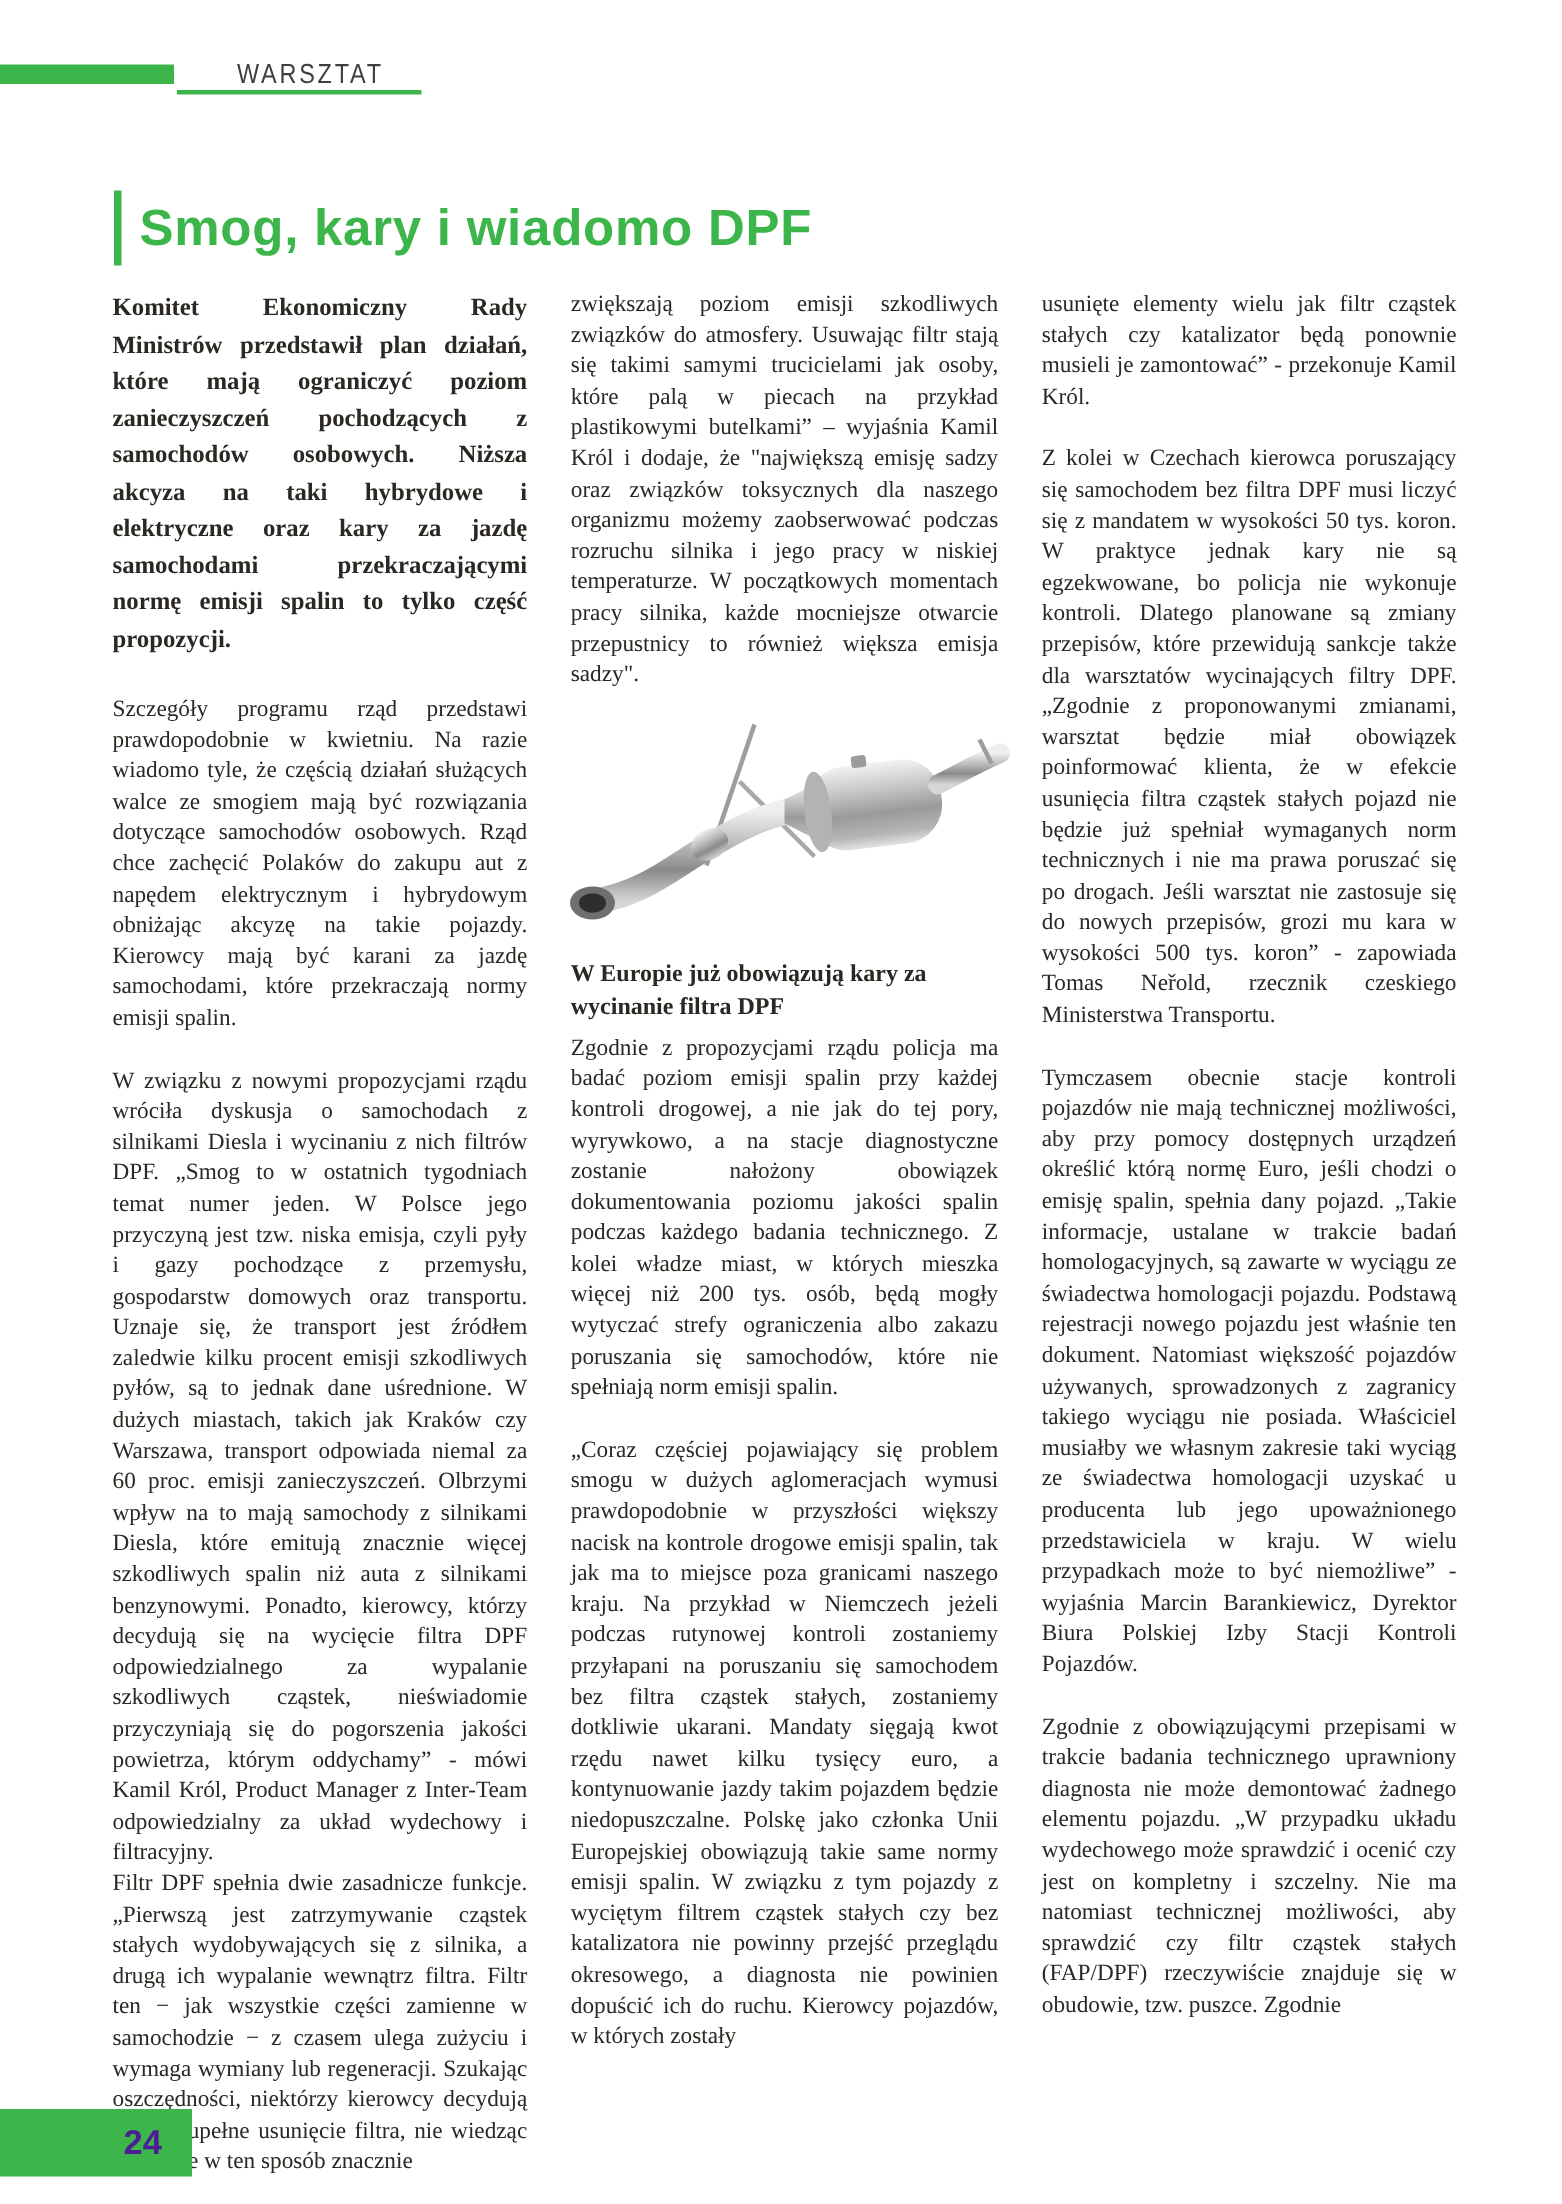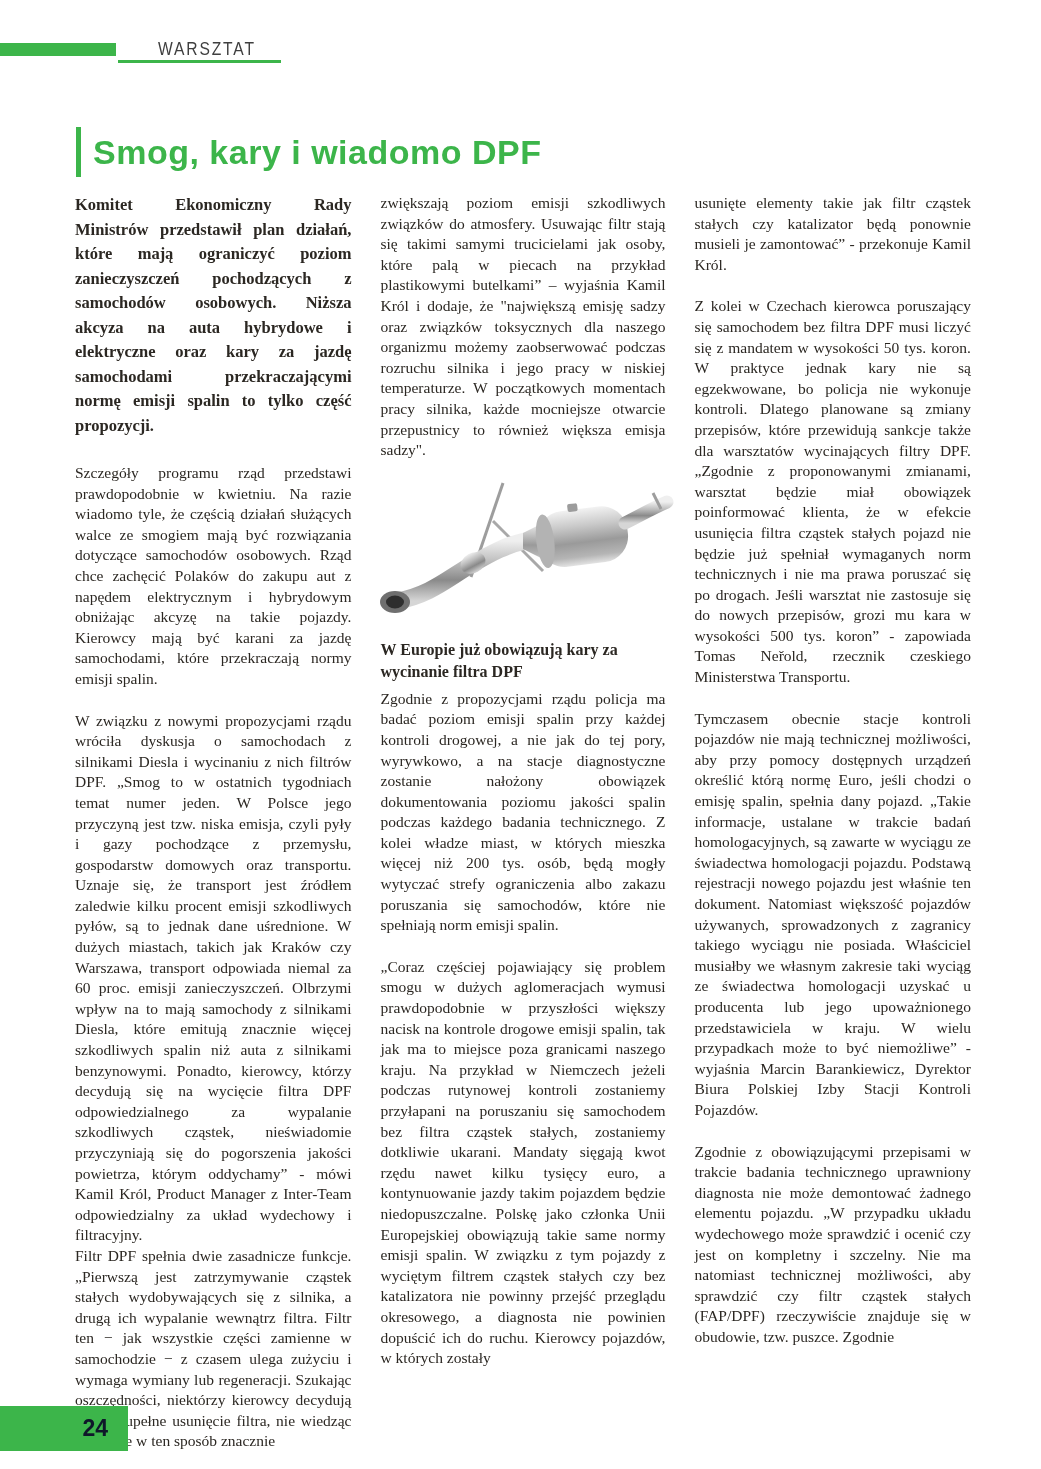--- a/index.html
+++ b/index.html
@@ -83,39 +83,39 @@
   
   .page-number-box {
     position: absolute; left: 0; top: 1406px;
     width: 128px; height: 45px;
     background: #3cb54a;
     display: flex; align-items: center; justify-content: flex-end;
     padding-right: 20px; box-sizing: border-box;
   }
   .page-number-box span {
     font-family: "Liberation Sans", sans-serif;
-    font-size: 23px; font-weight: 700; color: #0f172a;
+    font-size: 23px; font-weight: 700; color: #4c1d95;
   }
 </style>
 </head>
 <body>
 
 <div class="kicker-bar"></div>
 <div class="kicker-label">WARSZTAT</div>
 <div class="kicker-rule"></div>
 
 <div class="title-block">
   <div class="title-accent"></div>
   <h1 class="article-title">Smog, kary i wiadomo DPF</h1>
 </div>
 
 <div class="columns">
 
   <div class="col">
-    <p class="lead">Komitet Ekonomiczny Rady Ministrów przedstawił plan działań, które mają ograniczyć poziom zanieczyszczeń pochodzących z samochodów osobowych. Niższa akcyza na auta hybrydowe i elektryczne oraz kary za jazdę samochodami przekraczającymi normę emisji spalin to tylko część propozycji.</p>
+    <p class="lead">Komitet Ekonomiczny Rady Ministrów przedstawił plan działań, które mają ograniczyć poziom zanieczyszczeń pochodzących z samochodów osobowych. Niższa akcyza na taki hybrydowe i elektryczne oraz kary za jazdę samochodami przekraczającymi normę emisji spalin to tylko część propozycji.</p>
     <p>Szczegóły programu rząd przedstawi prawdopodobnie w kwietniu. Na razie wiadomo tyle, że częścią działań służących walce ze smogiem mają być rozwiązania dotyczące samochodów osobowych. Rząd chce zachęcić Polaków do zakupu aut z napędem elektrycznym i hybrydowym obniżając akcyzę na takie pojazdy. Kierowcy mają być karani za jazdę samochodami, które przekraczają normy emisji spalin.</p>
     <p class="tight">W związku z nowymi propozycjami rządu wróciła dyskusja o samochodach z silnikami Diesla i wycinaniu z nich filtrów DPF. „Smog to w ostatnich tygodniach temat numer jeden. W Polsce jego przyczyną jest tzw. niska emisja, czyli pyły i gazy pochodzące z przemysłu, gospodarstw domowych oraz transportu. Uznaje się, że transport jest źródłem zaledwie kilku procent emisji szkodliwych pyłów, są to jednak dane uśrednione. W dużych miastach, takich jak Kraków czy Warszawa, transport odpowiada niemal za 60 proc. emisji zanieczyszczeń. Olbrzymi wpływ na to mają samochody z silnikami Diesla, które emitują znacznie więcej szkodliwych spalin niż auta z silnikami benzynowymi. Ponadto, kierowcy, którzy decydują się na wycięcie filtra DPF odpowiedzialnego za wypalanie szkodliwych cząstek, nieświadomie przyczyniają się do pogorszenia jakości powietrza, którym oddychamy” - mówi Kamil Król, Product Manager z Inter-Team odpowiedzialny za układ wydechowy i filtracyjny.</p>
     <p class="tight">Filtr DPF spełnia dwie zasadnicze funkcje. „Pierwszą jest zatrzymywanie cząstek stałych wydobywających się z silnika, a drugą ich wypalanie wewnątrz filtra. Filtr ten − jak wszystkie części zamienne w samochodzie − z czasem ulega zużyciu i wymaga wymiany lub regeneracji. Szukając oszczędności, niektórzy kierowcy decydują się na zupełne usunięcie filtra, nie wiedząc o tym, że w ten sposób znacznie</p>
   </div>
 
   <div class="col">
     <p class="tight">zwiększają poziom emisji szkodliwych związków do atmosfery. Usuwając filtr stają się takimi samymi trucicielami jak osoby, które palą w piecach na przykład plastikowymi butelkami” – wyjaśnia Kamil Król i dodaje, że "największą emisję sadzy oraz związków toksycznych dla naszego organizmu możemy zaobserwować podczas rozruchu silnika i jego pracy w niskiej temperaturze. W początkowych momentach pracy silnika, każde mocniejsze otwarcie przepustnicy to również większa emisja sadzy".</p>
 
     <div class="photo-wrap">
       <svg viewBox="0 0 300 150" width="300" height="150">
@@ -158,21 +158,21 @@
         <line x1="278" y1="18" x2="286" y2="34" stroke="#9d9d9d" stroke-width="3"></line>
       </svg>
     </div>
 
     <p class="subhead">W Europie już obowiązują kary za wycinanie filtra DPF</p>
     <p>Zgodnie z propozycjami rządu policja ma badać poziom emisji spalin przy każdej kontroli drogowej, a nie jak do tej pory, wyrywkowo, a na stacje diagnostyczne zostanie nałożony obowiązek dokumentowania poziomu jakości spalin podczas każdego badania technicznego. Z kolei władze miast, w których mieszka więcej niż 200 tys. osób, będą mogły wytyczać strefy ograniczenia albo zakazu poruszania się samochodów, które nie spełniają norm emisji spalin.</p>
     <p class="tight">„Coraz częściej pojawiający się problem smogu w dużych aglomeracjach wymusi prawdopodobnie w przyszłości większy nacisk na kontrole drogowe emisji spalin, tak jak ma to miejsce poza granicami naszego kraju. Na przykład w Niemczech jeżeli podczas rutynowej kontroli zostaniemy przyłapani na poruszaniu się samochodem bez filtra cząstek stałych, zostaniemy dotkliwie ukarani. Mandaty sięgają kwot rzędu nawet kilku tysięcy euro, a kontynuowanie jazdy takim pojazdem będzie niedopuszczalne. Polskę jako członka Unii Europejskiej obowiązują takie same normy emisji spalin. W związku z tym pojazdy z wyciętym filtrem cząstek stałych czy bez katalizatora nie powinny przejść przeglądu okresowego, a diagnosta nie powinien dopuścić ich do ruchu. Kierowcy pojazdów, w których zostały</p>
   </div>
 
   <div class="col">
-    <p>usunięte elementy takie jak filtr cząstek stałych czy katalizator będą ponownie musieli je zamontować” - przekonuje Kamil Król.</p>
+    <p>usunięte elementy wielu jak filtr cząstek stałych czy katalizator będą ponownie musieli je zamontować” - przekonuje Kamil Król.</p>
     <p>Z kolei w Czechach kierowca poruszający się samochodem bez filtra DPF musi liczyć się z mandatem w wysokości 50 tys. koron. W praktyce jednak kary nie są egzekwowane, bo policja nie wykonuje kontroli. Dlatego planowane są zmiany przepisów, które przewidują sankcje także dla warsztatów wycinających filtry DPF. „Zgodnie z proponowanymi zmianami, warsztat będzie miał obowiązek poinformować klienta, że w efekcie usunięcia filtra cząstek stałych pojazd nie będzie już spełniał wymaganych norm technicznych i nie ma prawa poruszać się po drogach. Jeśli warsztat nie zastosuje się do nowych przepisów, grozi mu kara w wysokości 500 tys. koron” - zapowiada Tomas Neřold, rzecznik czeskiego Ministerstwa Transportu.</p>
     <p>Tymczasem obecnie stacje kontroli pojazdów nie mają technicznej możliwości, aby przy pomocy dostępnych urządzeń określić którą normę Euro, jeśli chodzi o emisję spalin, spełnia dany pojazd. „Takie informacje, ustalane w trakcie badań homologacyjnych, są zawarte w wyciągu ze świadectwa homologacji pojazdu. Podstawą rejestracji nowego pojazdu jest właśnie ten dokument. Natomiast większość pojazdów używanych, sprowadzonych z zagranicy takiego wyciągu nie posiada. Właściciel musiałby we własnym zakresie taki wyciąg ze świadectwa homologacji uzyskać u producenta lub jego upoważnionego przedstawiciela w kraju. W wielu przypadkach może to być niemożliwe” - wyjaśnia Marcin Barankiewicz, Dyrektor Biura Polskiej Izby Stacji Kontroli Pojazdów.</p>
     <p class="tight">Zgodnie z obowiązującymi przepisami w trakcie badania technicznego uprawniony diagnosta nie może demontować żadnego elementu pojazdu. „W przypadku układu wydechowego może sprawdzić i ocenić czy jest on kompletny i szczelny. Nie ma natomiast technicznej możliwości, aby sprawdzić czy filtr cząstek stałych (FAP/DPF) rzeczywiście znajduje się w obudowie, tzw. puszce. Zgodnie</p>
   </div>
 
 </div>
 
 <div class="page-number-box">
   <span>24</span>
 </div>

